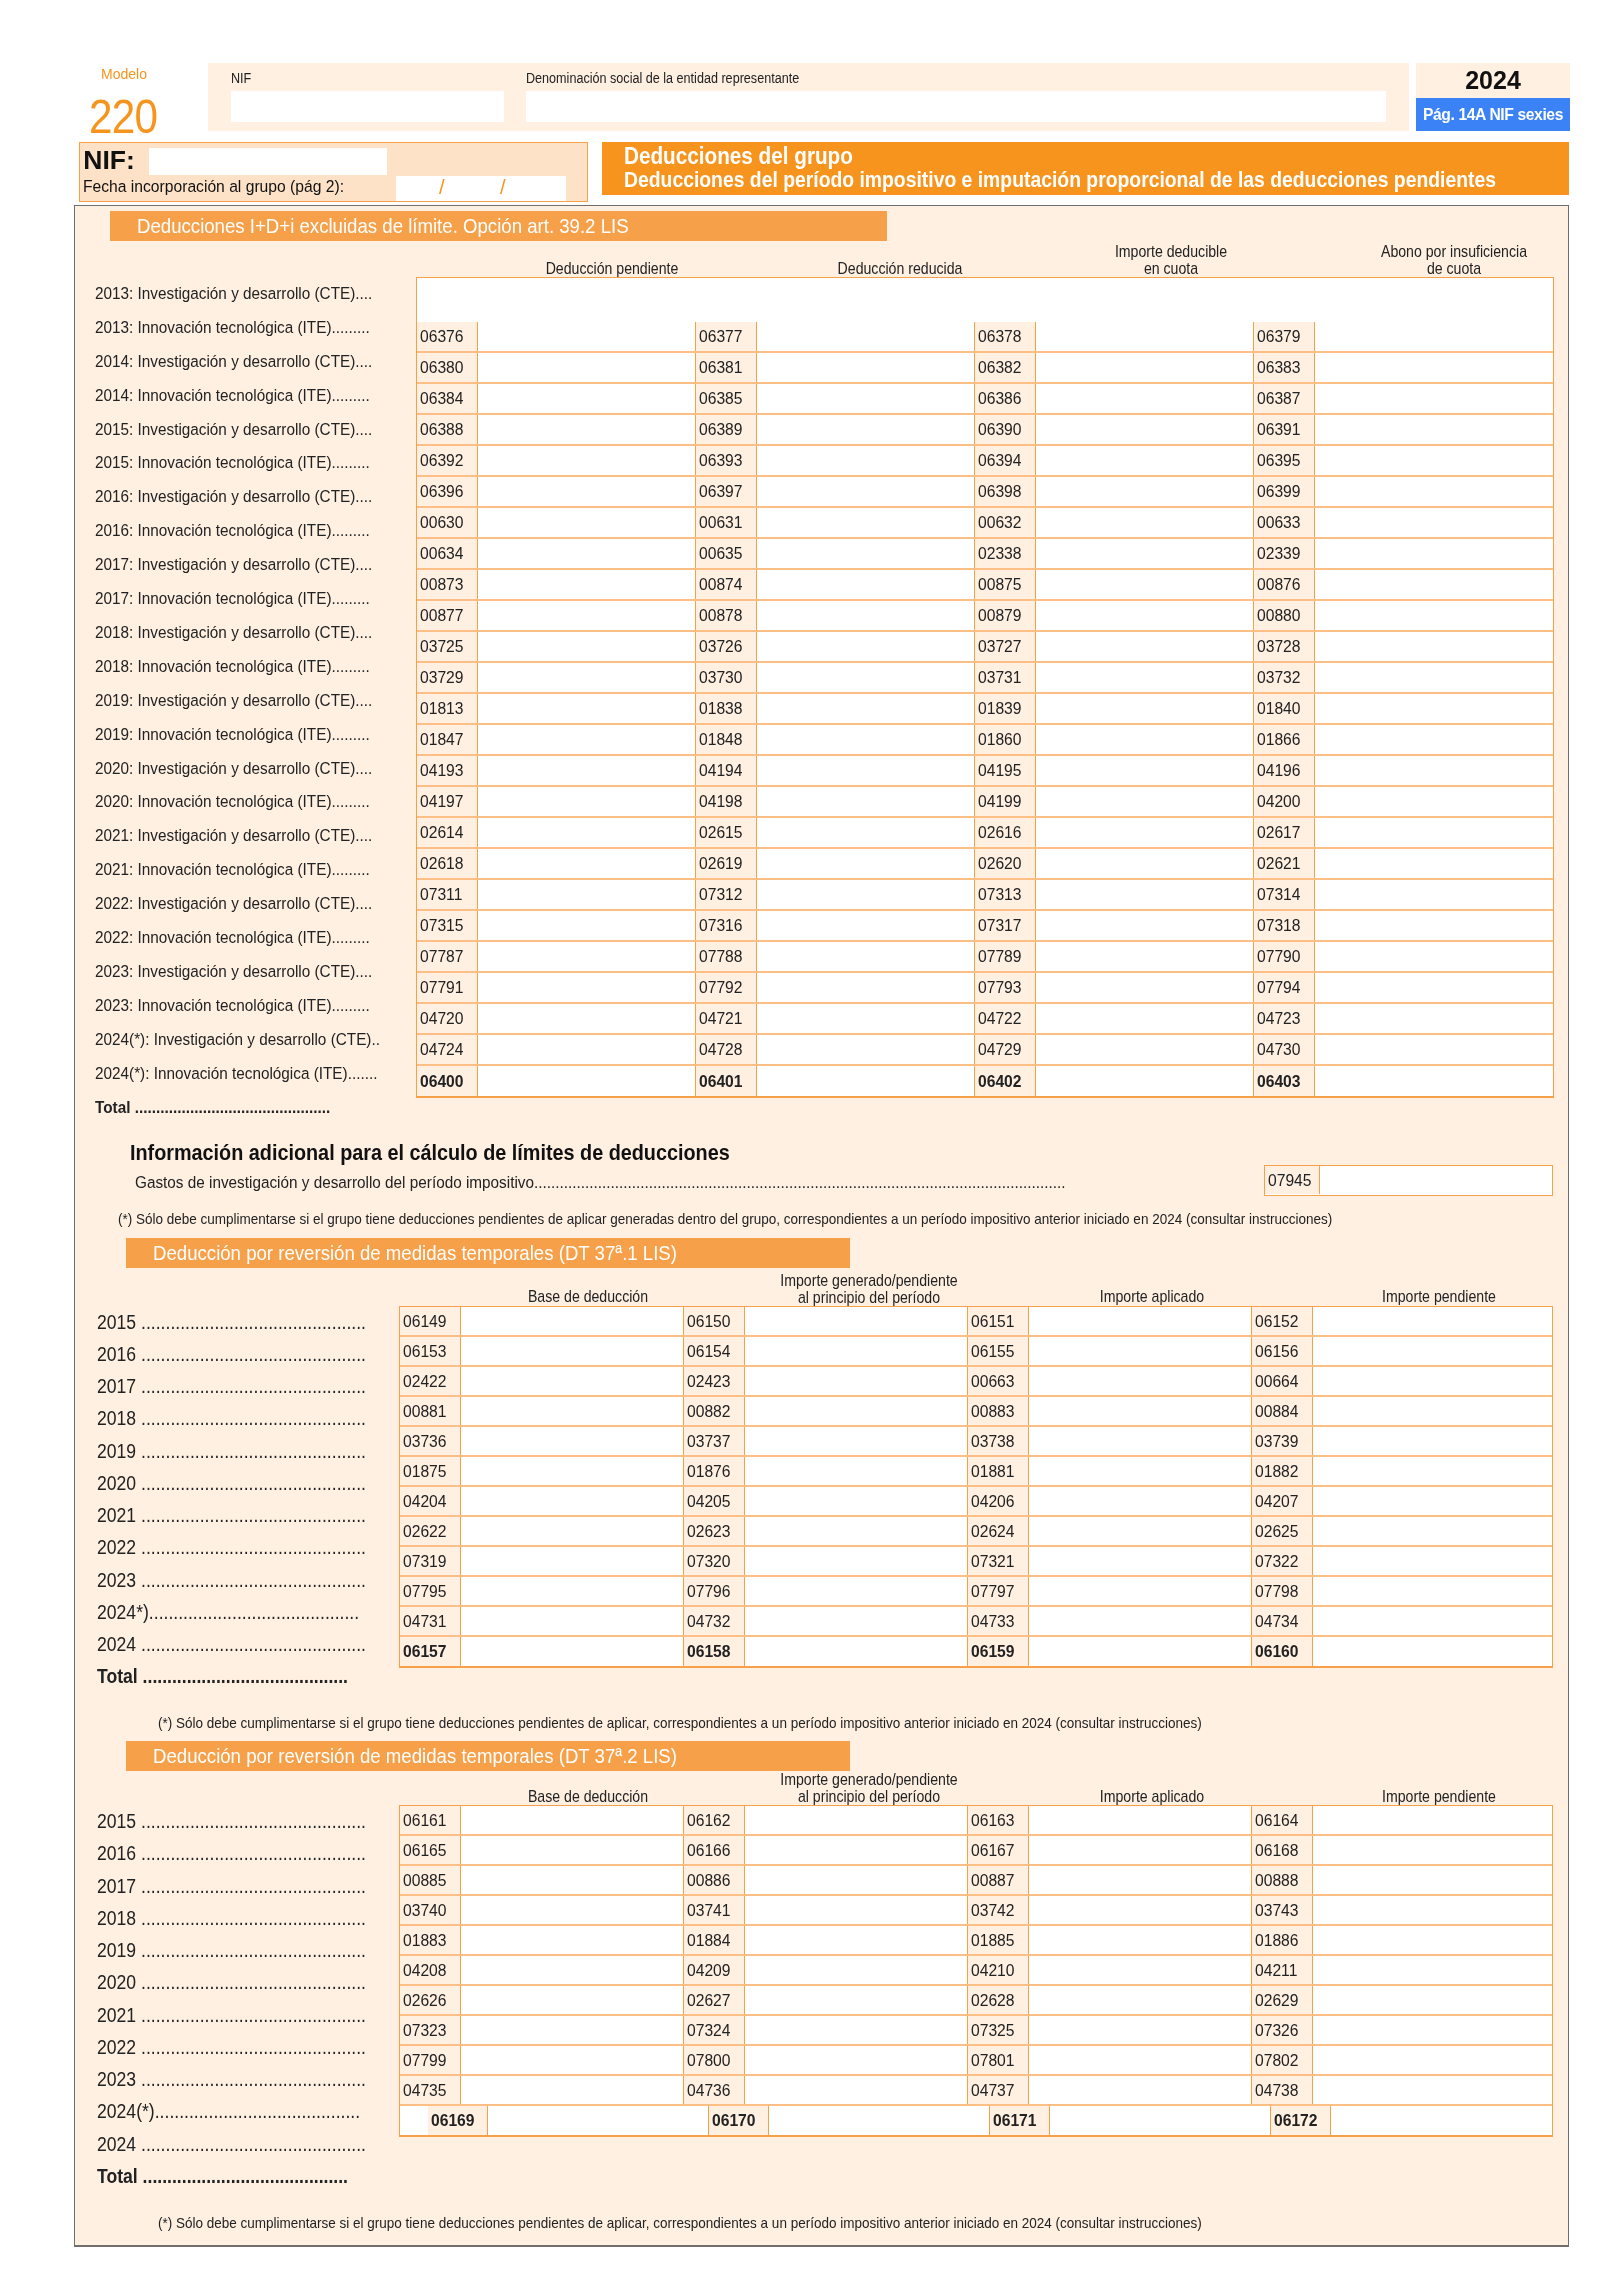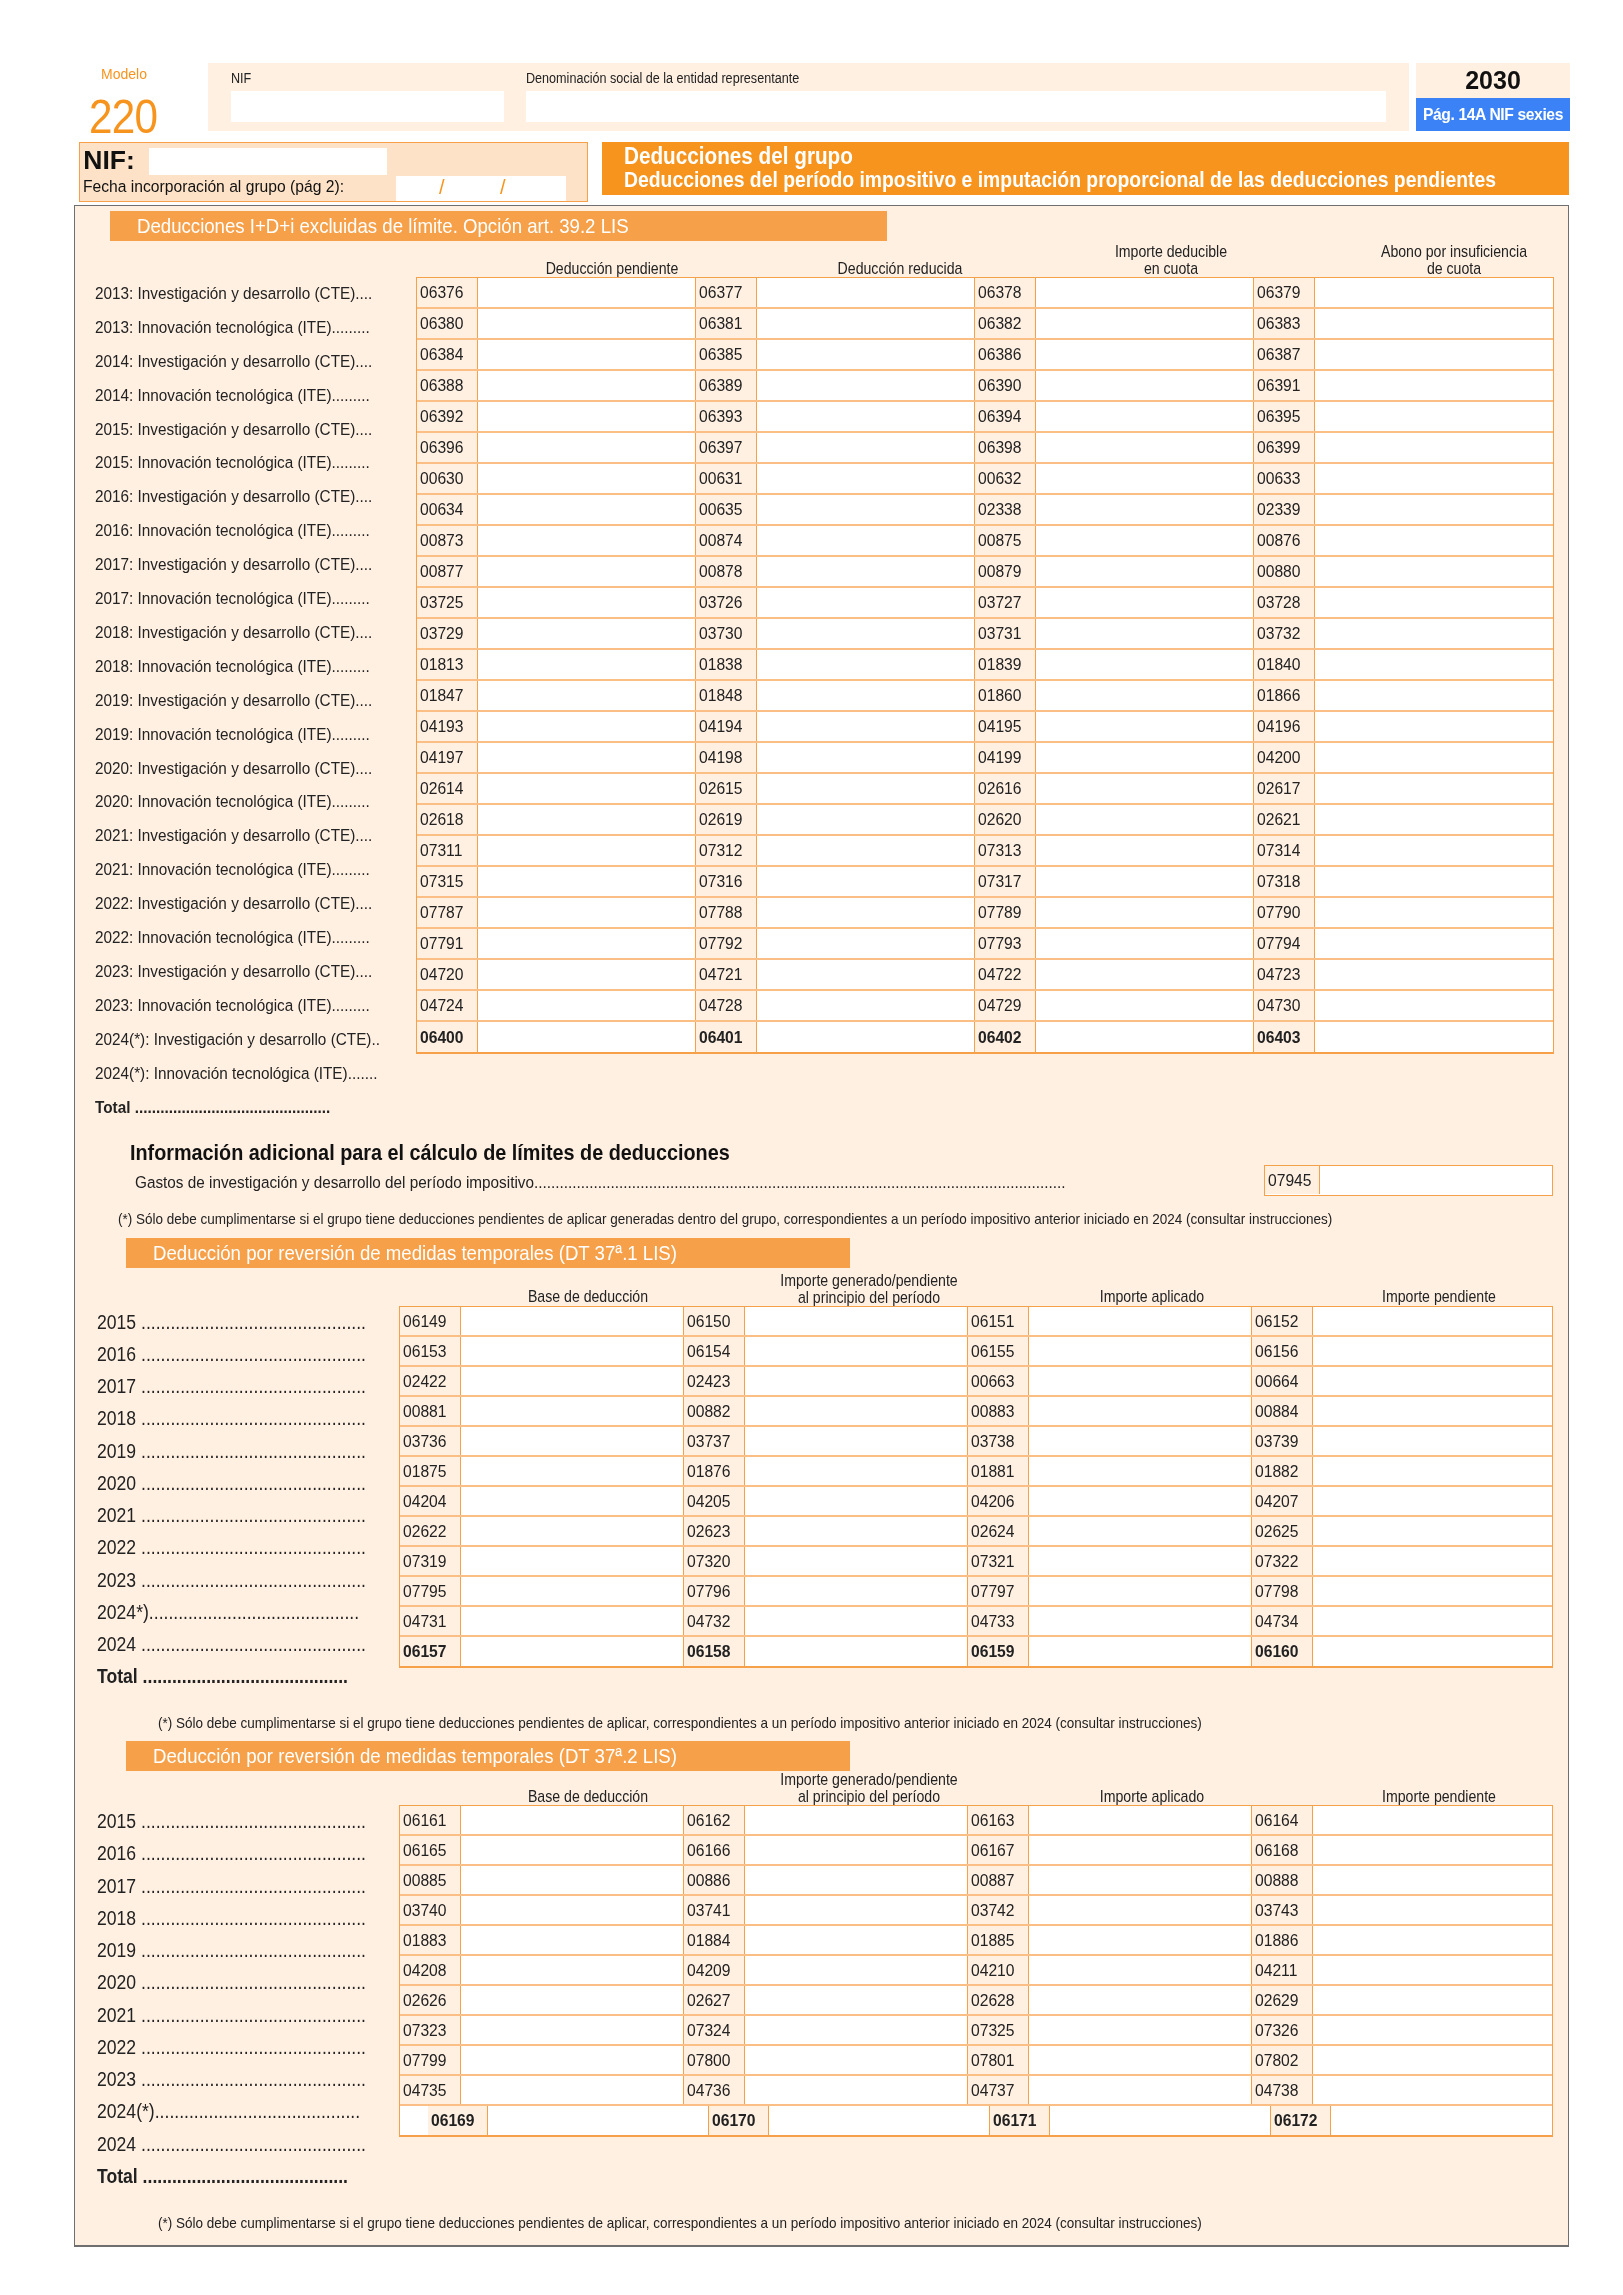--- a/index.html
+++ b/index.html
@@ -55,21 +55,21 @@
 <div class="abs modelo-lbl">Modelo</div>
 <div class="abs modelo-num">220</div>
 
 <div class="abs hdr-band">
   <div class="abs hdr-lbl" style="left:23px;top:6.6px;">NIF</div>
   <input class="abs hdr-input" style="left: 23px; top: 28px; width: 273px; height: 31px;" value="">
   <div class="abs hdr-lbl" style="left:318px;top:6.6px;white-space:nowrap;">Denominación social de la entidad representante</div>
   <input class="abs hdr-input" style="left: 318px; top: 28px; width: 860px; height: 31px;" value="">
 </div>
 
-<div class="abs year-box">2030</div>
+<div class="abs year-box">2024</div>
 <div class="abs page-tag">Pág. 14A NIF sexies</div>
 
 <div class="abs nif-box">
   <div class="abs nif-lbl">NIF:</div>
   <input class="abs nif-input" style="left: 69px; width: 238px;" value="">
   <div class="abs fecha-lbl">Fecha incorporación al grupo  (pág 2):</div>
   <div class="abs fecha-input">/ /</div>
 </div>
 
 <div class="abs title-box">
@@ -113,21 +113,21 @@
       <div class="rlabel" style="left: 20px; top: 653px;">2021: Innovación tecnológica (ITE).........</div>
       <div class="rlabel" style="left: 20px; top: 687px;">2022: Investigación y desarrollo (CTE)....</div>
       <div class="rlabel" style="left: 20px; top: 721px;">2022: Innovación tecnológica (ITE).........</div>
       <div class="rlabel" style="left: 20px; top: 755px;">2023: Investigación y desarrollo (CTE)....</div>
       <div class="rlabel" style="left: 20px; top: 789px;">2023: Innovación tecnológica (ITE).........</div>
       <div class="rlabel" style="left: 20px; top: 823px;">2024(*): Investigación y desarrollo (CTE)..</div>
       <div class="rlabel" style="left: 20px; top: 857px;">2024(*): Innovación tecnológica (ITE).......</div>
       <div class="rlabel total" style="left: 20px; top: 891px;">Total ..............................................</div>
     </div>
   <div class="grid" id="s1-grid" style="left:341px;top:71px;width:1138px;">
-      <div class="grow" style="height: 31px;">
+      <div class="grow" style="height: 31px; margin-top: 44px;">
         <div class="cell-code" style="width: 61px;">
           <span>06376</span>
         </div>
         <div class="cell-val" style="width: 218px;"></div>
         <div class="cell-code" style="width: 61px;">
           <span>06377</span>
         </div>
         <div class="cell-val" style="width: 218px;"></div>
         <div class="cell-code" style="width: 61px;">
           <span>06378</span>

